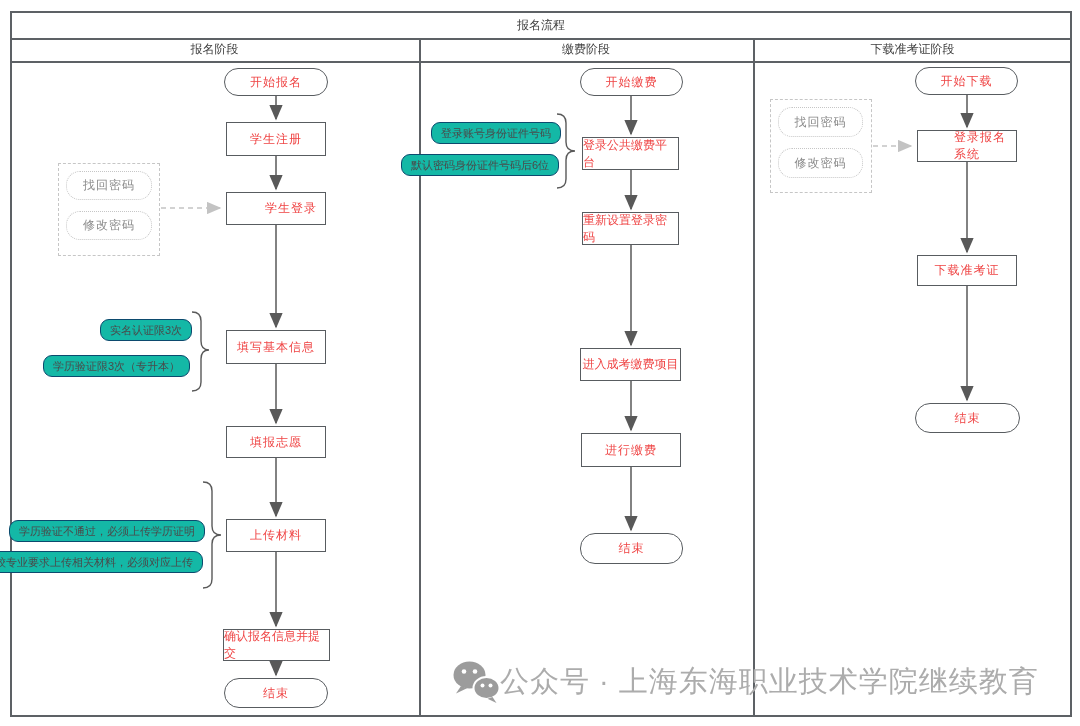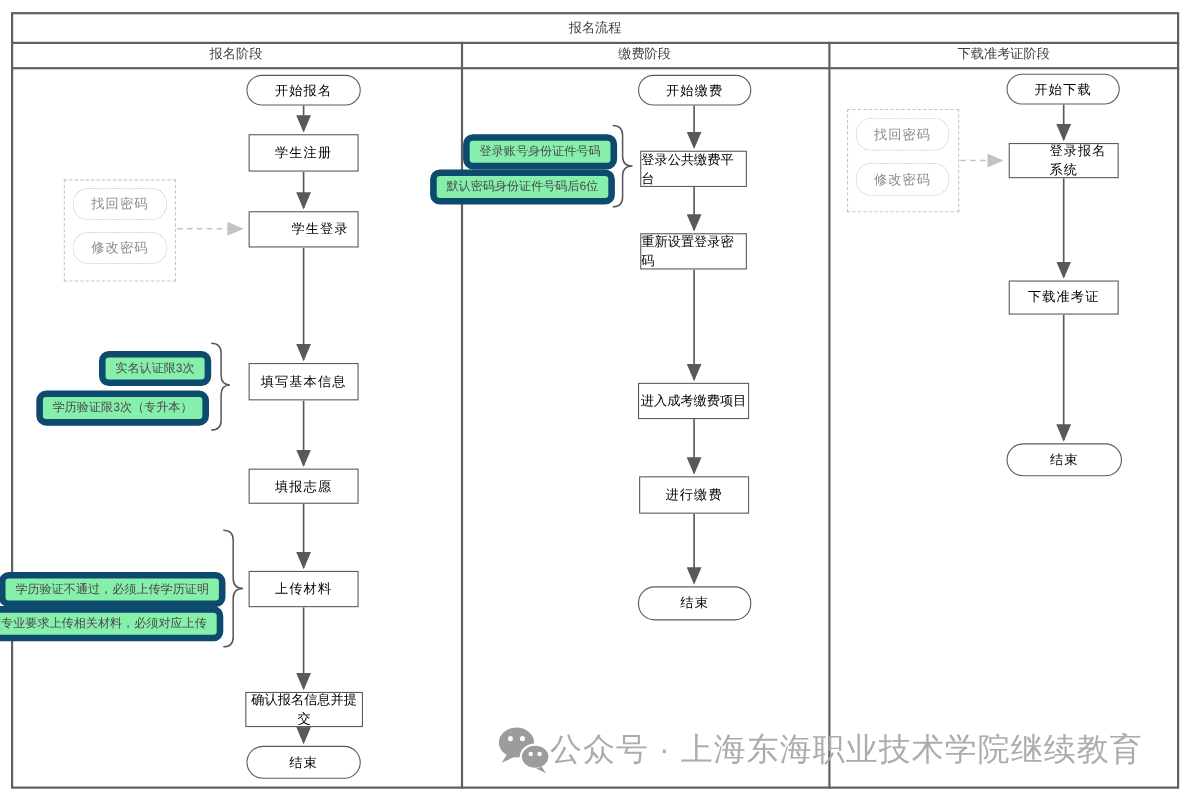--- a/index.html
+++ b/index.html
@@ -8,24 +8,24 @@
   .abs{position:absolute;}
   
   .frame{left:10px;top:11px;width:1062px;height:706px;border:2px solid #5d6165;box-sizing:border-box;}
   .hline{background:#5d6165;height:2px;}
   .vline{background:#5d6165;width:2px;}
   .rowlabel{display:flex;align-items:center;justify-content:center;
             font-size:12px;color:#3f3f3f;}
   
   .node{position:absolute;box-sizing:border-box;border:1.6px solid #585c60;background:#fff;
         display:flex;align-items:center;justify-content:center;
-        font-size:12px;color:#000000;letter-spacing:1px;z-index:3;}
+        font-size:12px;color:#ef4444;letter-spacing:1px;z-index:3;}
   .pill{border-radius:15px;}
   
-  .callout{position:absolute;box-sizing:border-box;background:#86efac;border:6px solid #0c4a6e;
+  .callout{position:absolute;box-sizing:border-box;background:#14b8a6;border:1px solid #0c4a6e;
            border-radius:9px;font-size:11px;color:#4a4a4a;padding:3px 9px;
            white-space:nowrap;z-index:3;line-height:14px;}
   
   .dgroup{position:absolute;border:1.6px dashed #c6c6c6;box-sizing:border-box;z-index:2;background:#fff;}
   .dpill{position:absolute;border:1.4px dotted #c6c6c6;border-radius:14px;box-sizing:border-box;
          display:flex;align-items:center;justify-content:center;
          font-size:12px;color:#8a8a8a;background:#fff;z-index:3;letter-spacing:1px;}
   
   #connectors{position:absolute;left:0;top:0;width:1080px;height:726px;z-index:1;}
   
@@ -95,21 +95,21 @@
   <div class="node" style="left:226px;top:330px;width:100px;height:34px;">填写基本信息</div>
   <div class="callout" style="right:888px;top:319px;">实名认证限3次</div>
   <div class="callout" style="right:890px;top:355px;">学历验证限3次（专升本）</div>
 
   <div class="node" style="left:226px;top:426px;width:100px;height:32px;">填报志愿</div>
 
   <div class="node" style="left:226px;top:519px;width:100px;height:33px;">上传材料</div>
   <div class="callout" style="right:875px;top:520px;">学历验证不通过，必须上传学历证明</div>
   <div class="callout" style="right:877px;top:551px;">院校专业要求上传相关材料，必须对应上传</div>
 
-  <div class="node" style="left:223px;top:629px;width:107px;height:32px;letter-spacing:0;text-align:center;">确认报名信息并提交</div>
+  <div class="node" style="left:223px;top:629px;width:107px;height:32px;letter-spacing:0;">确认报名信息并提交</div>
   <div class="node pill" style="left:224px;top:678px;width:104px;height:30px;">结束</div>
 
   <div class="node pill" style="left:580px;top:68px;width:103px;height:28px;">开始缴费</div>
   <div class="callout" style="right:519px;top:122px;">登录账号身份证件号码</div>
   <div class="callout" style="right:521px;top:154px;">默认密码身份证件号码后6位</div>
   <div class="node" style="left:582px;top:137px;width:97px;height:33px;letter-spacing:0;">登录公共缴费平台</div>
   <div class="node" style="left:582px;top:212px;width:97px;height:33px;letter-spacing:0;">重新设置登录密码</div>
   <div class="node" style="left:580px;top:348px;width:101px;height:33px;letter-spacing:0;">进入成考缴费项目</div>
   <div class="node" style="left:581px;top:433px;width:100px;height:34px;">进行缴费</div>
   <div class="node pill" style="left:580px;top:533px;width:103px;height:31px;">结束</div>

